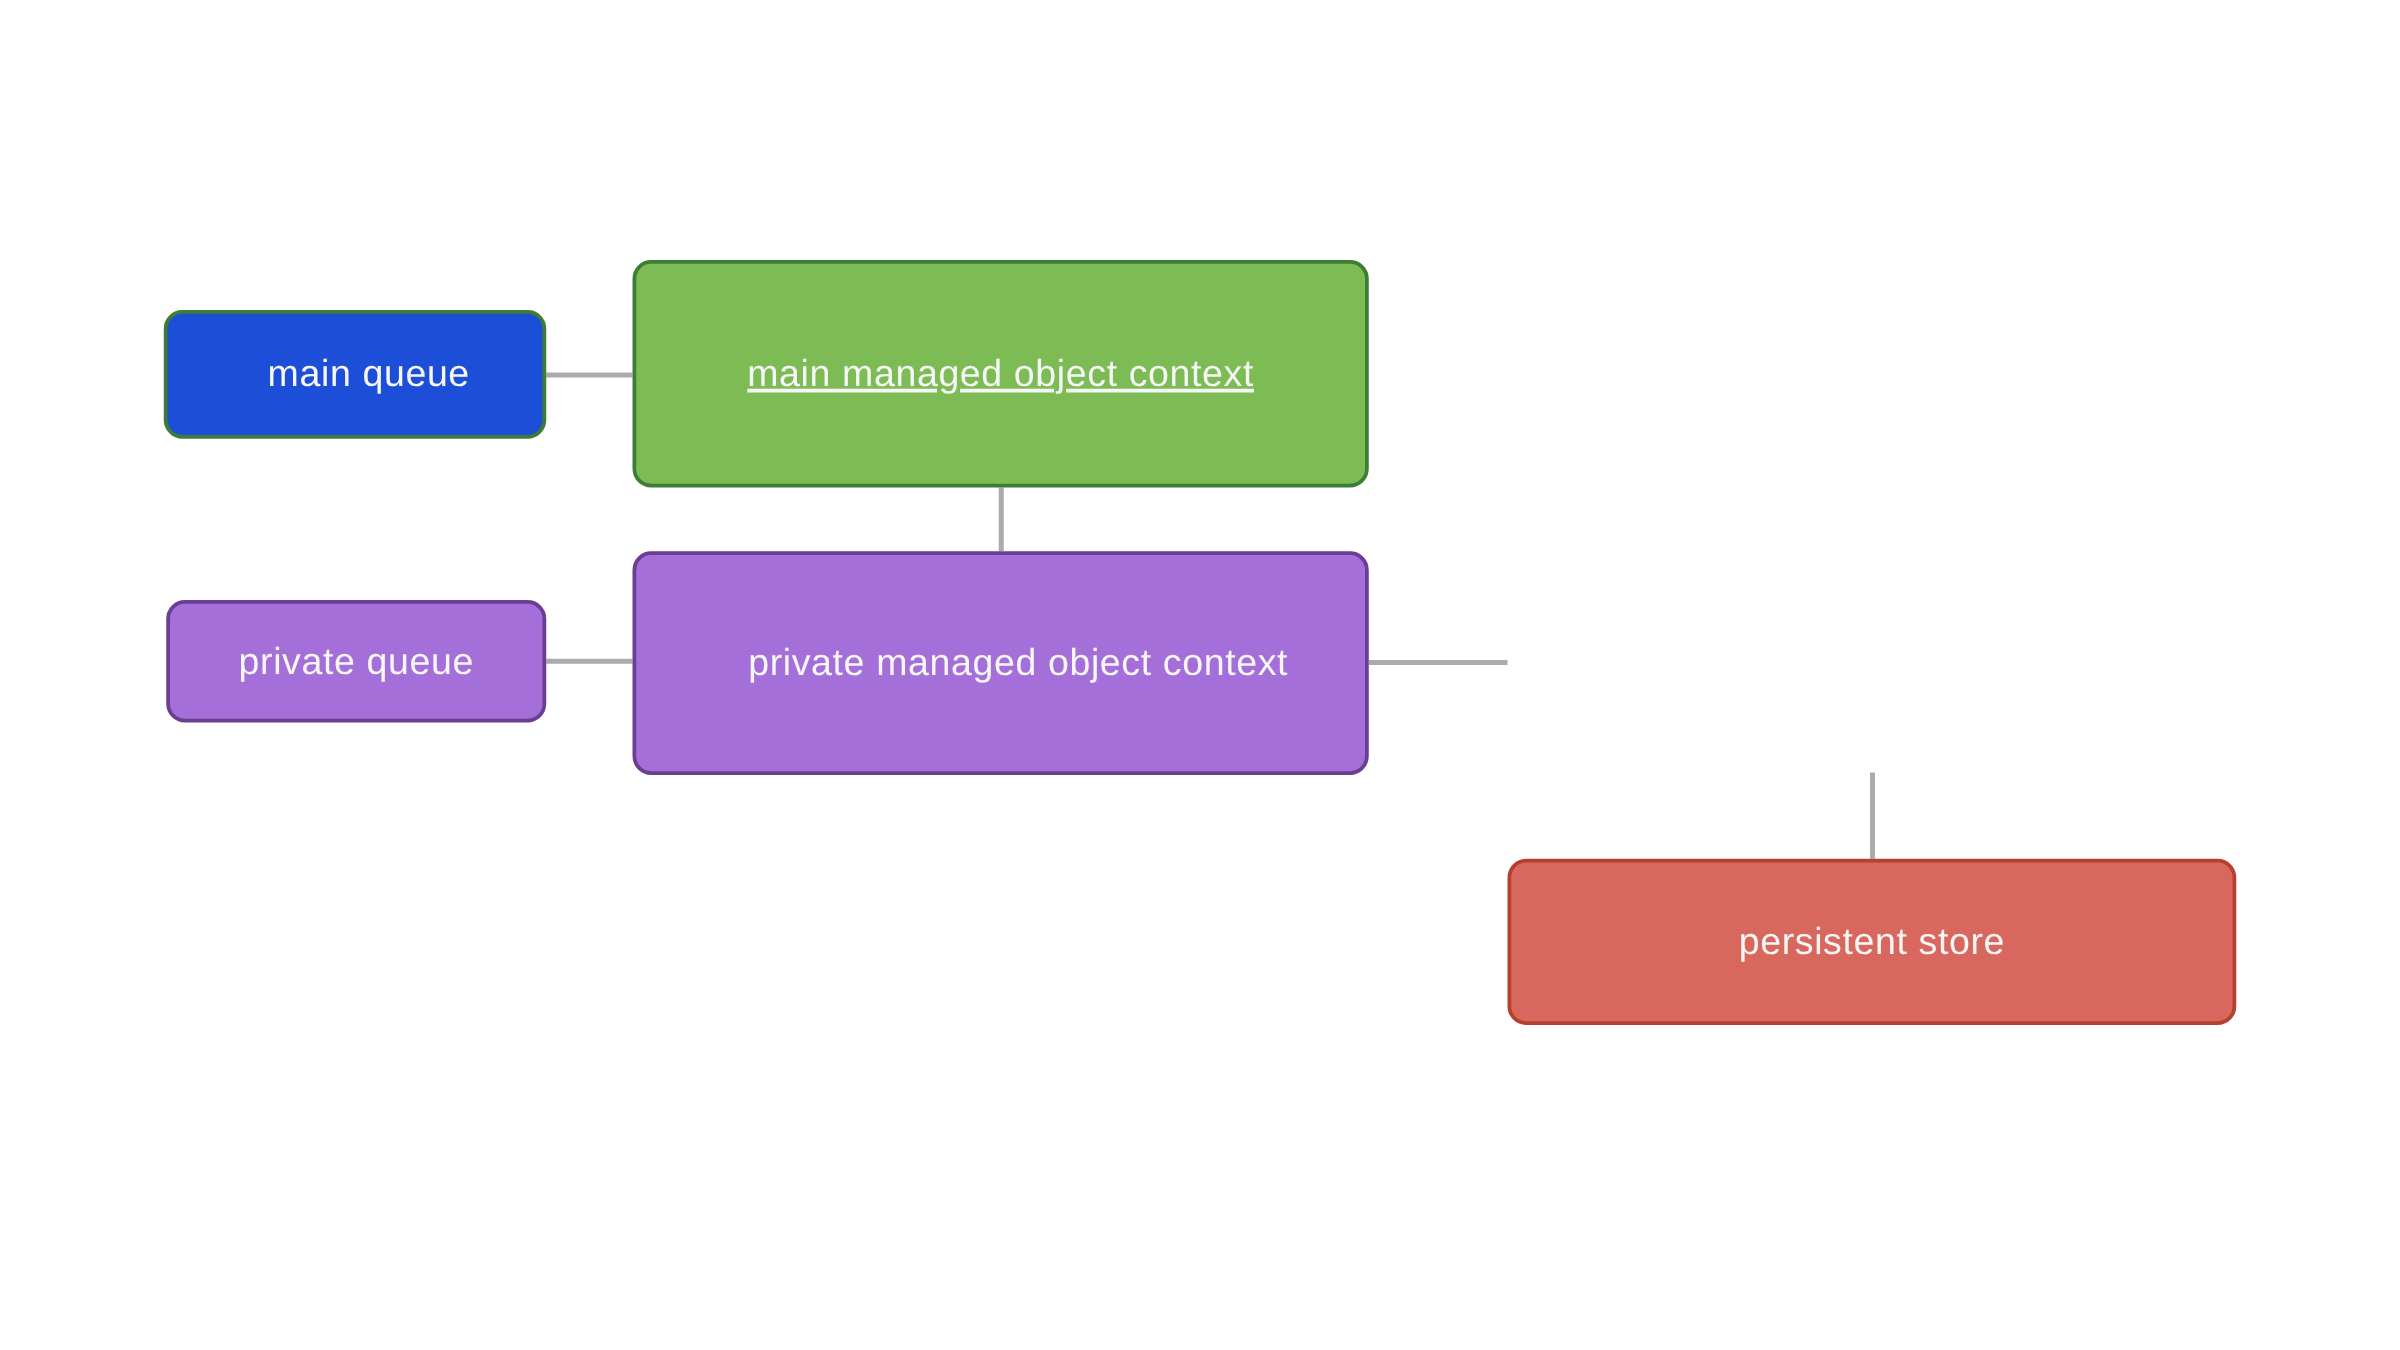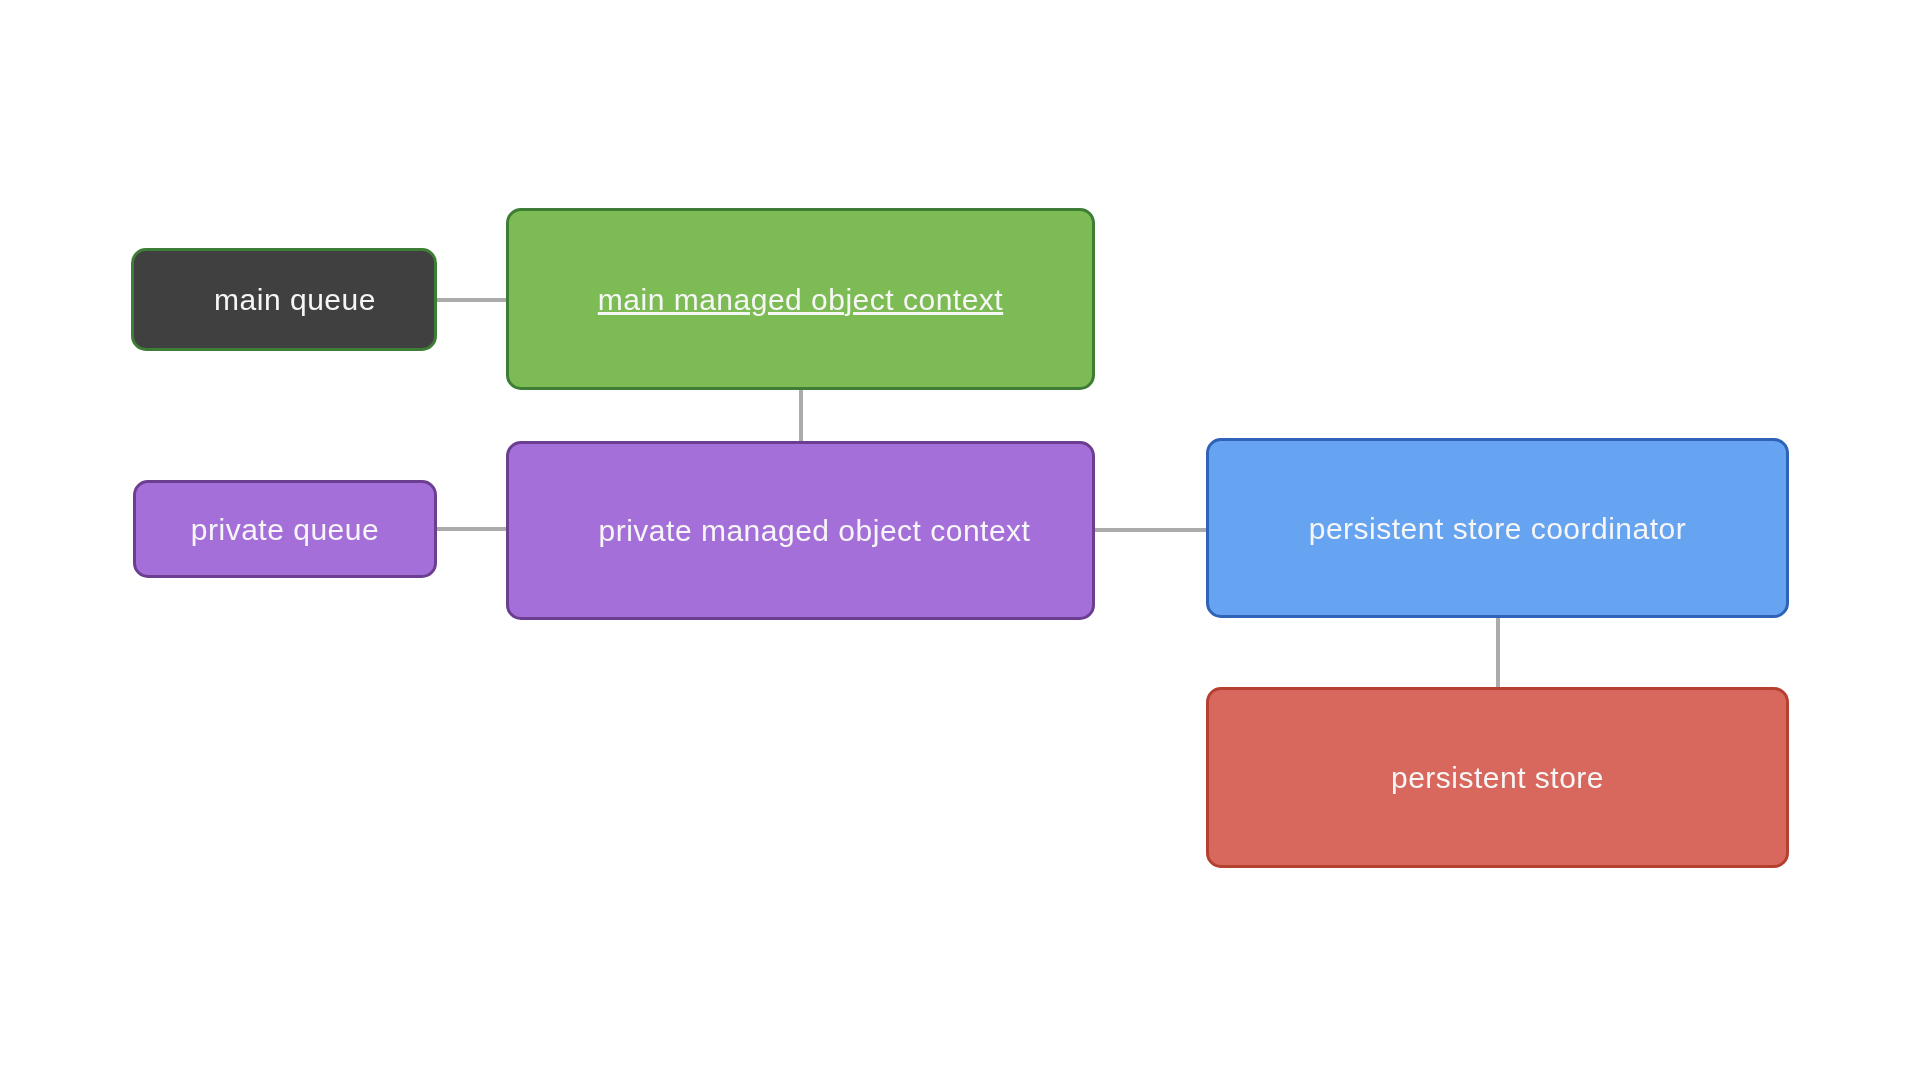--- a/index.html
+++ b/index.html
@@ -33,56 +33,53 @@
   }
   .edge {
     position: absolute;
   }
   
   #n-main-queue      { left: 131px; top: 248px; width: 306px; height: 103px; }
   #n-main-moc        { left: 506px; top: 208px; width: 589px; height: 182px; text-decoration: underline; }
   #n-private-queue   { left: 133px; top: 480px; width: 304px; height:  98px; }
   #n-private-moc     { left: 506px; top: 441px; width: 589px; height: 179px; }
   #n-psc             { left: 1206px; top: 438px; width: 583px; height: 180px; }
-  #n-store           { left: 1206px; top: 687px; width: 583px; height: 181px; }
+  #n-store           { left: 1206px; top: 687px; width: 583px; height: 133px; }
   
   #e-mainqueue-mainmoc   { left: 437px;  top: 298px; width: 69px;  height: 4px; }
   #e-mainmoc-privatemoc  { left: 799px;  top: 390px; width: 4px;   height: 51px; }
   #e-privatequeue-privmoc{ left: 437px;  top: 527px; width: 69px;  height: 4px; }
   #e-privmoc-psc         { left: 1095px; top: 528px; width: 111px; height: 4px; }
   #e-psc-store           { left: 1496px; top: 618px; width: 4px;   height: 69px; }
 </style>
 </head>
 <body>
 
 <div class="canvas" style="background: rgb(255, 255, 255);">
 
   <div class="edge" id="e-mainqueue-mainmoc" style="background: rgb(171, 171, 171);"></div>
   <div class="edge" id="e-mainmoc-privatemoc" style="background: rgb(171, 171, 171);"></div>
   <div class="edge" id="e-privatequeue-privmoc" style="background: rgb(171, 171, 171);"></div>
   <div class="edge" id="e-privmoc-psc" style="background: rgb(171, 171, 171);"></div>
   <div class="edge" id="e-psc-store" style="background: rgb(171, 171, 171);"></div>
 
-  <div class="node" id="n-main-queue" style="background: #404040; border-color: rgb(62, 125, 53); color: rgb(246, 246, 246); padding-left: 22px;">
+  <div class="node" id="n-main-queue" style="background: #1d4ed8; border-color: rgb(62, 125, 53); color: rgb(246, 246, 246); padding-left: 22px;">
     <span class="label">main queue</span>
   </div>
 
   <div class="node" id="n-main-moc" style="background: rgb(125, 188, 85); border-color: rgb(62, 125, 53); color: rgb(246, 246, 246);">
     <span class="label">main managed object context</span>
   </div>
 
   <div class="node" id="n-private-queue" style="background: rgb(165, 111, 217); border-color: rgb(107, 62, 145); color: rgb(246, 246, 246); text-align: right;">
     <span class="label">private queue</span>
   </div>
 
   <div class="node" id="n-private-moc" style="background: rgb(165, 111, 217); border-color: rgb(107, 62, 145); color: rgb(246, 246, 246); padding-left: 28px;">
     <span class="label">private managed object context</span>
   </div>
 
-  <div class="node" id="n-psc" style="background: rgb(102, 163, 240); border-color: rgb(46, 99, 183); color: rgb(246, 246, 246);">
-    <span class="label">persistent store coordinator</span>
-  </div>
 
   <div class="node" id="n-store" style="background: rgb(216, 103, 93); border-color: rgb(181, 64, 47); color: rgb(246, 246, 246);">
     <span class="label">persistent store</span>
   </div>
 
 </div>
 
 </body></html>

